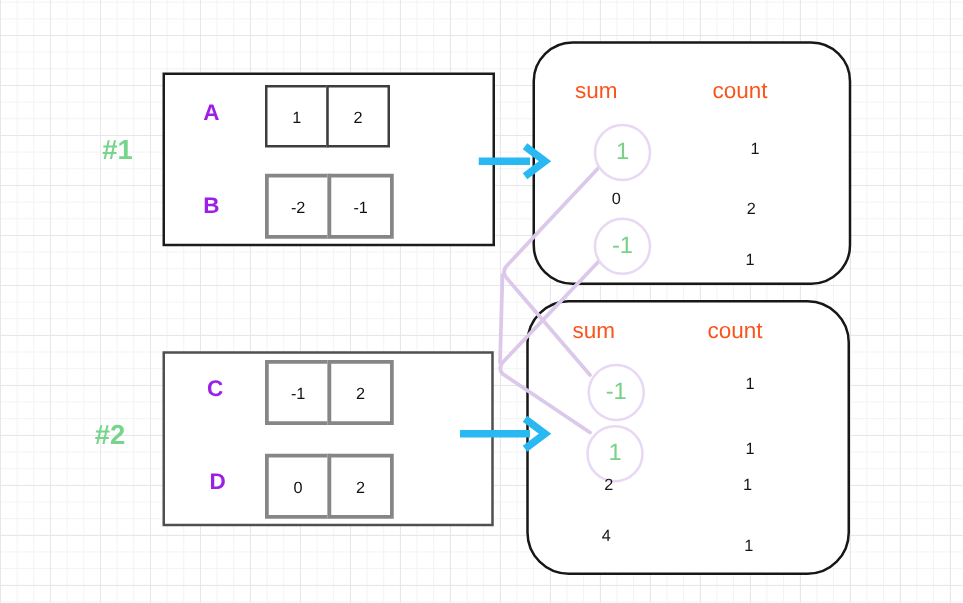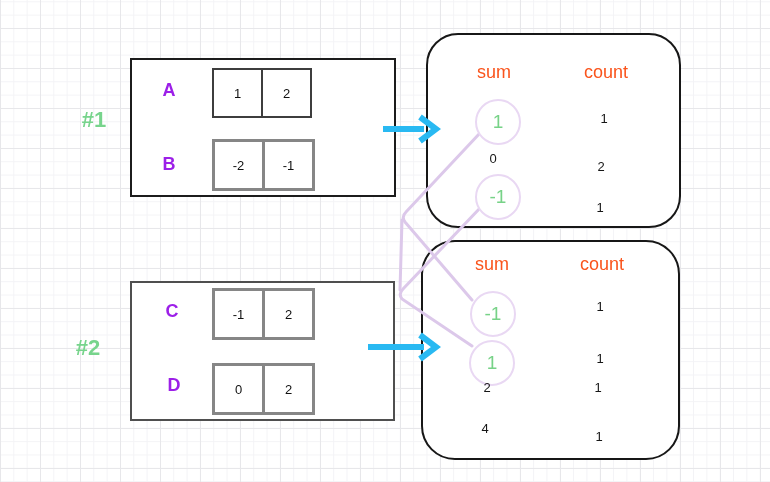--- a/index.html
+++ b/index.html
@@ -32,21 +32,21 @@
         font-size:13px;color:#111;}
   .dark .cell{border:2px solid #3d3d3d;}
   .dark .cell + .cell{margin-left:-2px;}
   .gray .cell{border:3px solid #868686;}
   .gray .cell + .cell{margin-left:-3px;}
 
   
   .result-box{position:absolute;background:#fff;border:2px solid #171717;z-index:2;}
   .rb-1{left:426px;top:33px;width:251px;height:191px;border-radius:32px;}
   .rb-2{left:421px;top:240px;width:255px;height:216px;border-radius:34px;}
-  .hdr{position:absolute;z-index:4;color:#fa541c;font-size:18px;text-align:center;height:20px;line-height:20px;}
+  .hdr{position:absolute;z-index:4;color:#fa541c;font-size:18px;height:20px;line-height:20px;}
   .num{position:absolute;z-index:4;color:#161616;font-size:13px;text-align:center;width:30px;height:16px;line-height:16px;}
   .sum-circle{position:absolute;z-index:4;width:42px;height:42px;border-radius:50%;
       border:2px solid #e9d8f3;background:#fff;display:flex;align-items:center;justify-content:center;
       color:#77d287;font-size:19px;}
 </style>
 </head>
 <body>
 
 <div class="stage">
 

